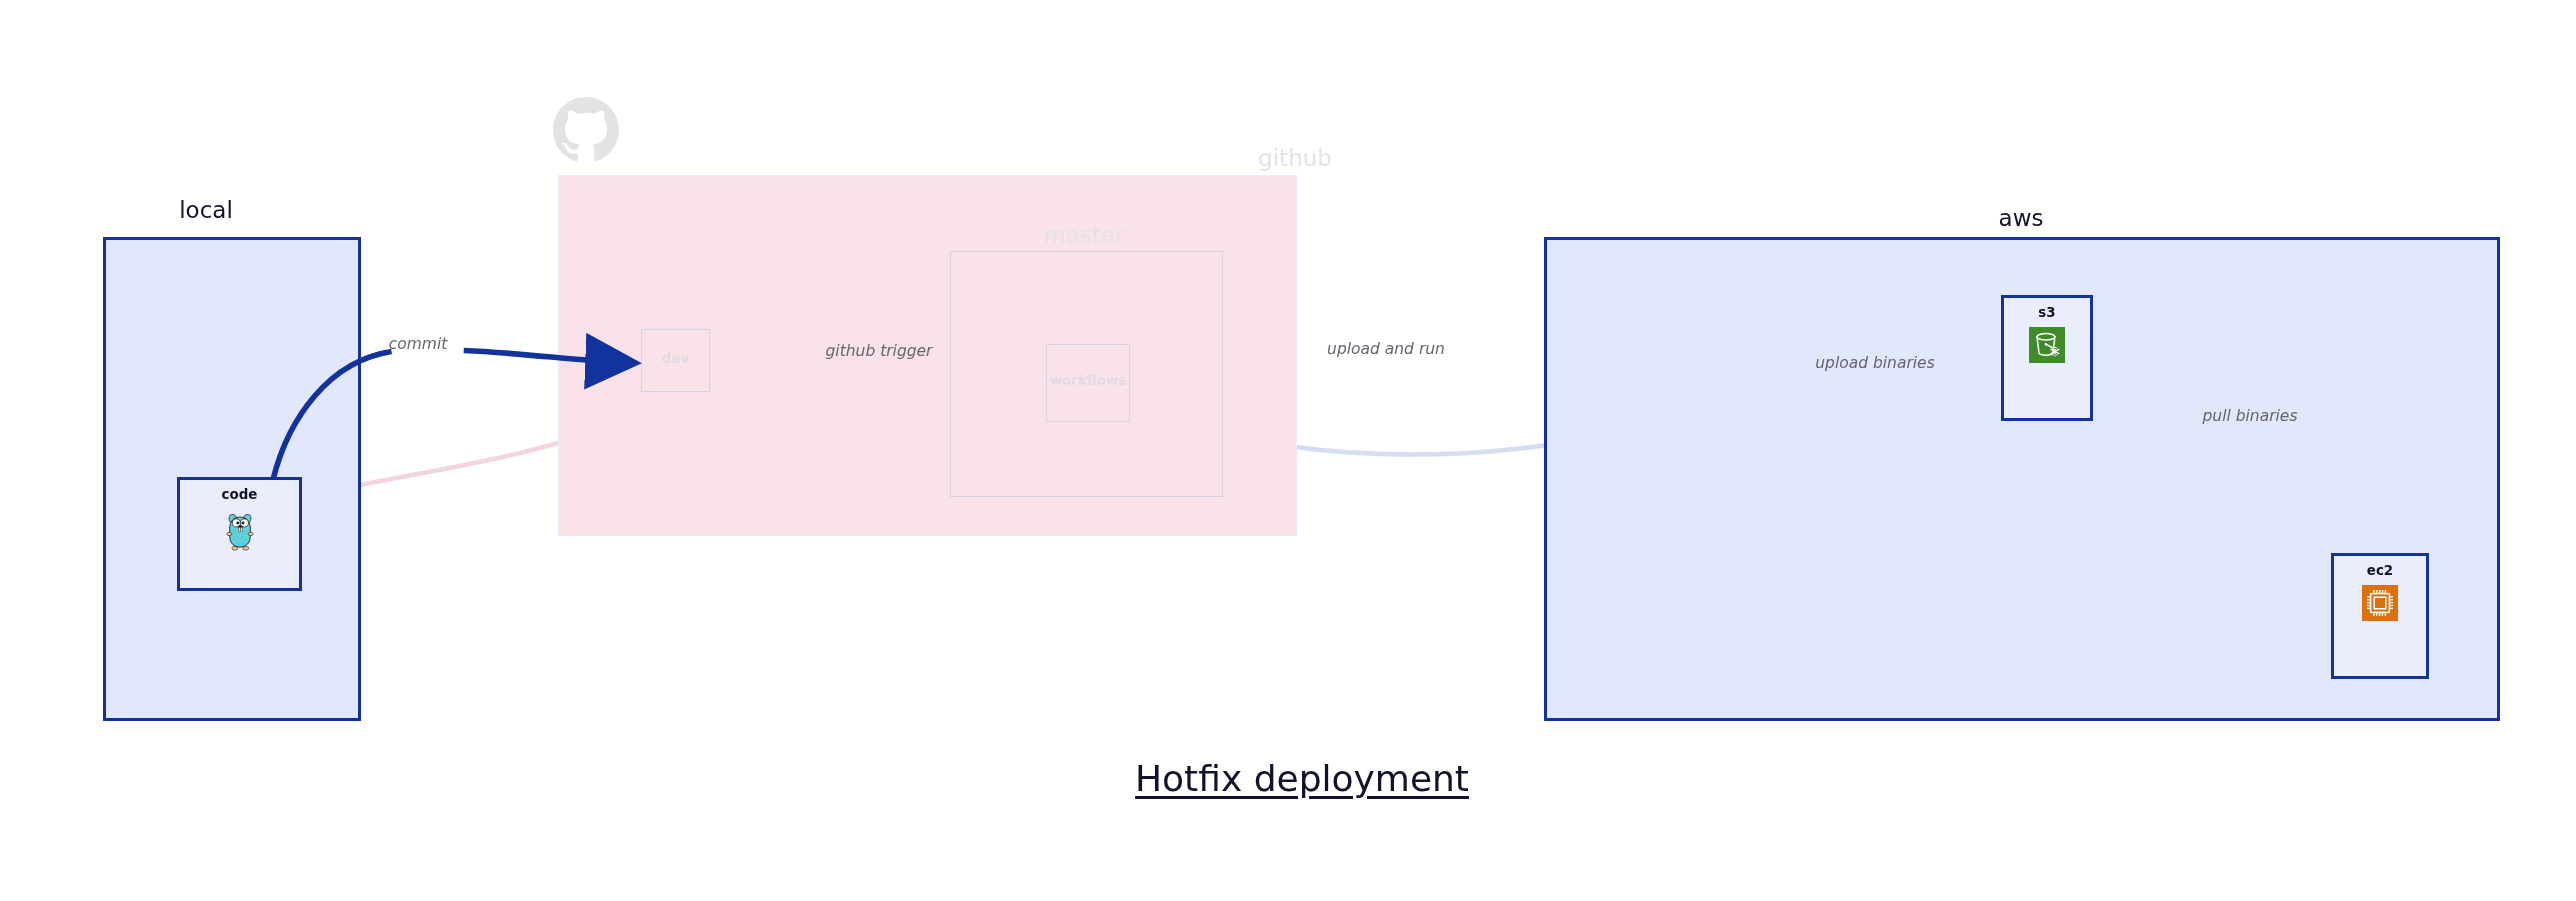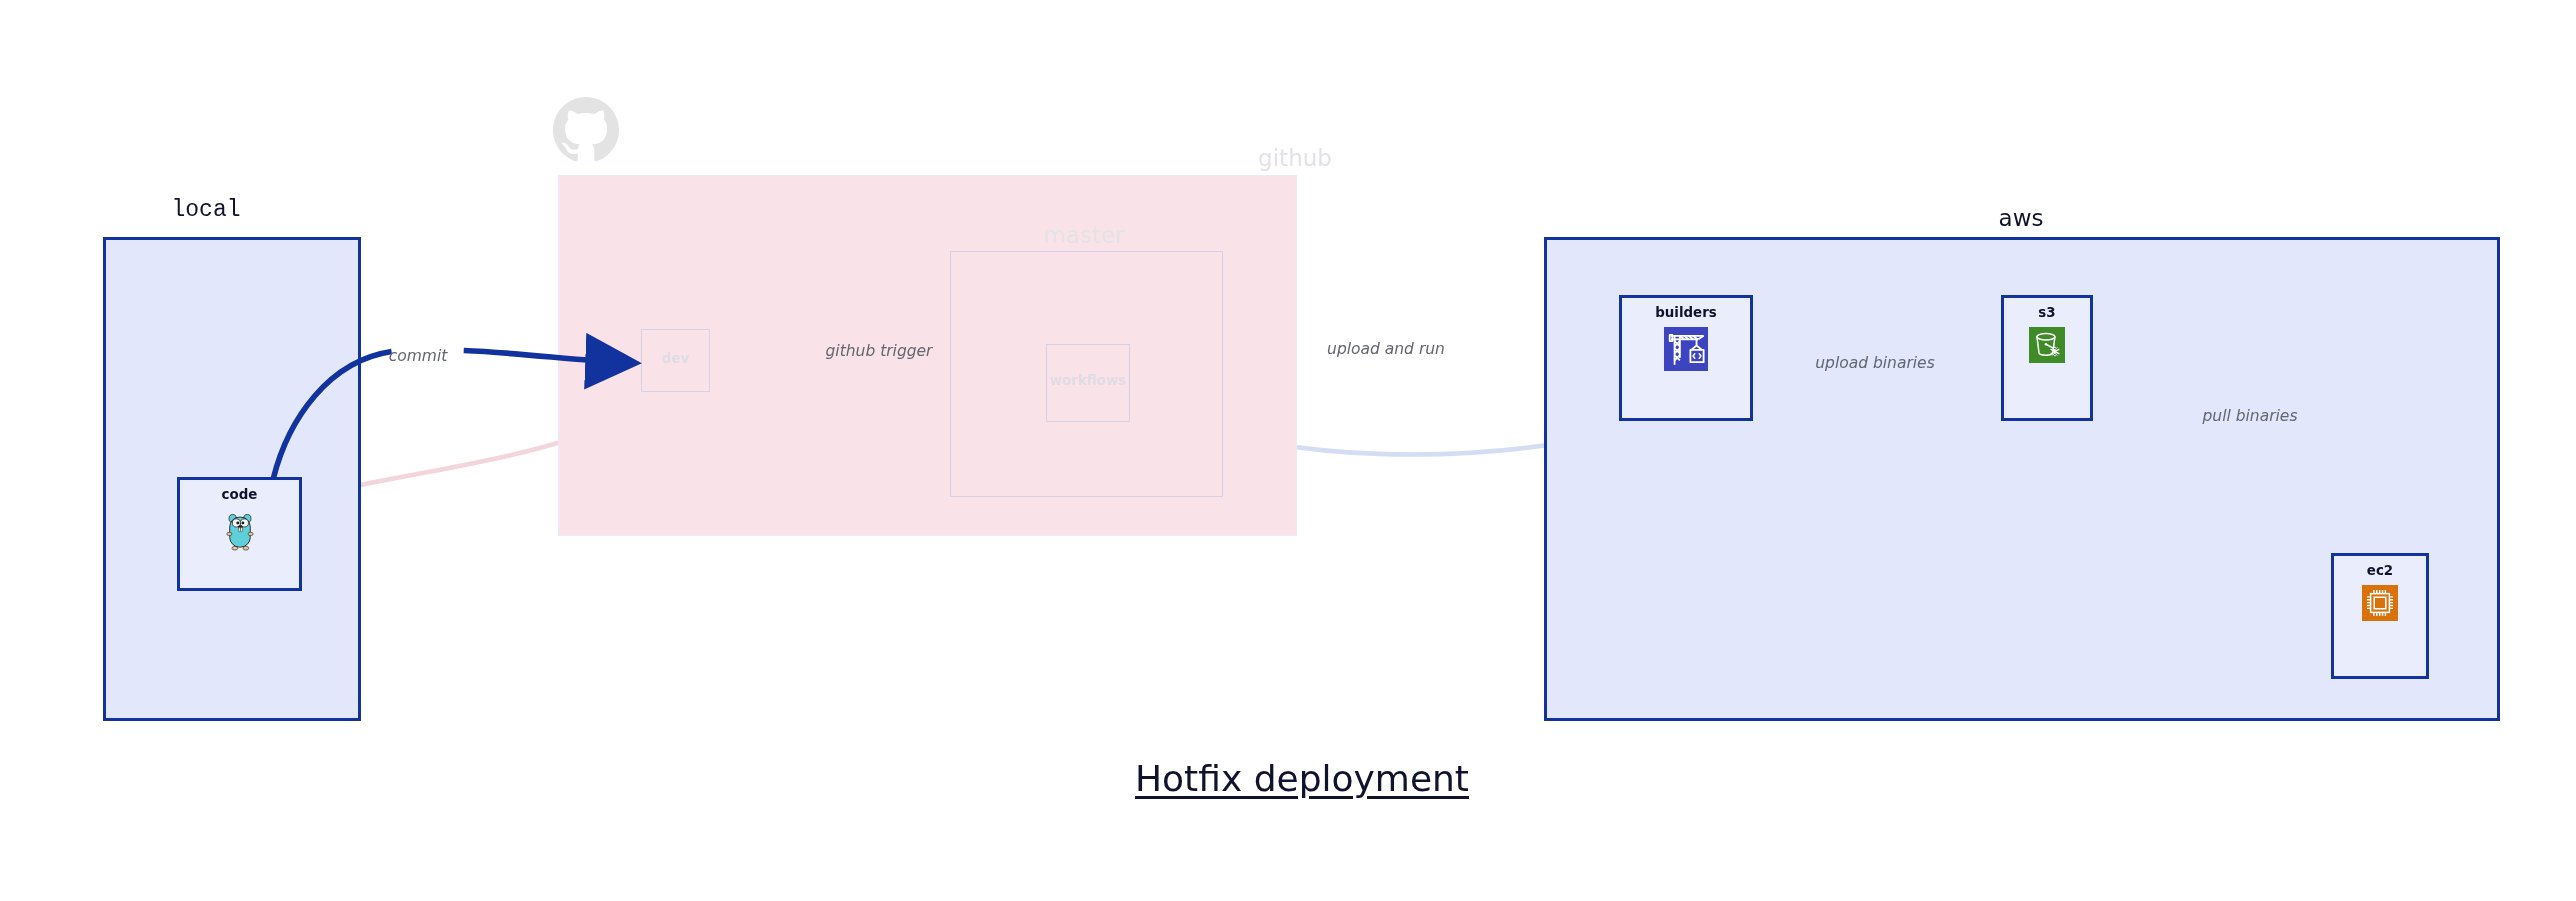--- a/index.html
+++ b/index.html
@@ -129,21 +129,21 @@
       <marker id="ah-pale" markerWidth="12" markerHeight="12" refX="9" refY="5" orient="auto">
         <path d="M0,0 L10,5 L0,10 z" fill="#d5ddf3"></path>
       </marker>
     </defs>
     <path d="M 560 975 C 780 910 1060 900 1250 790" fill="none" stroke="#f3d5dc" stroke-width="9" marker-end="url(#ah-pink)"></path>
     <path d="M 1376 757 C 1650 870 1900 880 2200 795" fill="none" stroke="#d7d0e4" stroke-width="9" marker-end="url(#ah-lav)"></path>
     <path d="M 2205 775 C 2420 900 2900 920 3240 810" fill="none" stroke="#d5ddf3" stroke-width="9" marker-end="url(#ah-pale)"></path>
   </svg>
 
   
-  <div class="group-label" style="left:206px; top:197px; transform:translateX(-50%);font-family:Liberation Mono, monospace;">local</div>
+  <div class="group-label" style="left:206px; top:197px; transform:translateX(-50%);">local</div>
   <div class="group-box solid" style="left:103px; top:237px; width:258px; height:484px;"></div>
 
   
   <div class="gh-logo" style="left:553px; top:97px; width:66px; height:66px;">
     <svg width="66" height="66" viewBox="0 0 16 16" aria-hidden="true">
       <path fill="#e3e3e3" d="M8 0C3.58 0 0 3.58 0 8c0 3.54 2.29 6.53 5.47 7.59.4.07.55-.17.55-.38
                0-.19-.01-.82-.01-1.49-2.01.37-2.53-.49-2.69-.94-.09-.23-.48-.94-.82-1.13-.28-.15-.68-.52-.01-.53.63-.01
                1.08.58 1.23.82.72 1.21 1.87.87 2.33.66.07-.52.28-.87.51-1.07-1.78-.2-3.64-.89-3.64-3.95
                0-.87.31-1.59.82-2.15-.08-.2-.36-1.02.08-2.12 0 0 .67-.21 2.2.82.64-.18 1.32-.27 2-.27.68 0
                1.36.09 2 .27 1.53-1.04 2.2-.82 2.2-.82.44 1.1.16 1.92.08 2.12.51.56.82 1.27.82 2.15 0
@@ -192,48 +192,20 @@
   </div>
 
   <div class="node faded" style="left:641px; top:329px; width:69px; height:63px;">
     <div class="node-label" style="margin-top:21.6px;">dev</div>
   </div>
 
   <div class="node faded" style="left:1046px; top:344px; width:84px; height:78px;">
     <div class="node-label" style="margin-top:29px;text-align:right;">workflows</div>
   </div>
 
-  <div class="node solid" style="left:1619px; top:295px; width:134px; height:126px;">
-    <div class="node-label">builders</div>
-    <div class="node-icon">
-      <svg viewBox="0 0 100 100" width="44" height="44">
-        <rect x="0" y="0" width="100" height="100" fill="#3c44bf"></rect>
-        <g fill="none" stroke="#ffffff" stroke-width="4.2" stroke-linejoin="round">
-
-          <path d="M24 20 L24 86"></path>
-          <path d="M36 20 L36 70"></path>
-          <path d="M24 32 L36 44 M36 32 L24 44 M24 48 L36 60 M36 48 L24 60 M24 64 L36 76 M36 64 L24 76"></path>
-
-          <path d="M16 20 L90 20"></path>
-          <path d="M16 28 L78 28"></path>
-          <path d="M36 20 L46 28 M46 20 L56 28 M56 20 L66 28 M66 20 L76 28"></path>
-          <path d="M90 20 L78 28"></path>
-
-          <rect x="13" y="18" width="6" height="14"></rect>
-
-          <path d="M74 28 L74 42 M62 52 L74 42 L86 52"></path>
-          <rect x="60" y="52" width="30" height="28"></rect>
-        </g>
-        <g fill="none" stroke="#ffffff" stroke-width="3.4" stroke-linecap="round" stroke-linejoin="round">
-          <path d="M70 61 L66 66 L70 71"></path>
-          <path d="M80 61 L84 66 L80 71"></path>
-        </g>
-      </svg>
-    </div>
-  </div>
 
   <div class="node solid" style="left:2001px; top:295px; width:92px; height:126px;">
     <div class="node-label">s3</div>
     <div class="node-icon small">
       <svg viewBox="0 0 100 100" width="36" height="36">
         <rect x="0" y="0" width="100" height="100" fill="#3e8b28"></rect>
         <g fill="none" stroke="#ffffff" stroke-width="4.2" stroke-linecap="round" stroke-linejoin="round">
           <ellipse cx="47" cy="27" rx="25" ry="9"></ellipse>
           <path d="M22 27 L28 73 C30 80 64 80 66 73 L72 27"></path>
           <path d="M47 48 L70 60"></path>
@@ -298,21 +270,21 @@
 
     
     <path d="M 4063 700 C 4180 710 4290 740 4350 772" fill="none" stroke="#12339e" stroke-width="11"></path>
     <path d="M 4390 830 C 4460 920 4520 1010 4560 1060" fill="none" stroke="#12339e" stroke-width="11" marker-end="url(#ah-blue)"></path>
 
     
     <path d="M 500 1150 C 600 1270 700 1330 820 1336 L 2900 1336 C 3600 1336 4200 1300 4500 1238" fill="none" stroke="#1a7a3c" stroke-width="11" stroke-dasharray="42 34" marker-end="url(#ah-green)"></path>
   
 
   
-  <div class="edge-label" style="left:418px; top:345px;margin-top:12px;">commit</div>
+  <div class="edge-label" style="left:418px; top:345px;">commit</div>
   <div class="edge-label" style="left:879px; top:352px;">github trigger</div>
   <div class="edge-label" style="left:1386px; top:350px;">upload and run</div>
   <div class="edge-label" style="left:1875px; top:364px;">upload binaries</div>
   <div class="edge-label" style="left:2250px; top:417px;">pull binaries</div>
 
   
   <div class="diagram-title" style="left:1302px; top:758px;">Hotfix deployment</div>
 
 </div>
 

